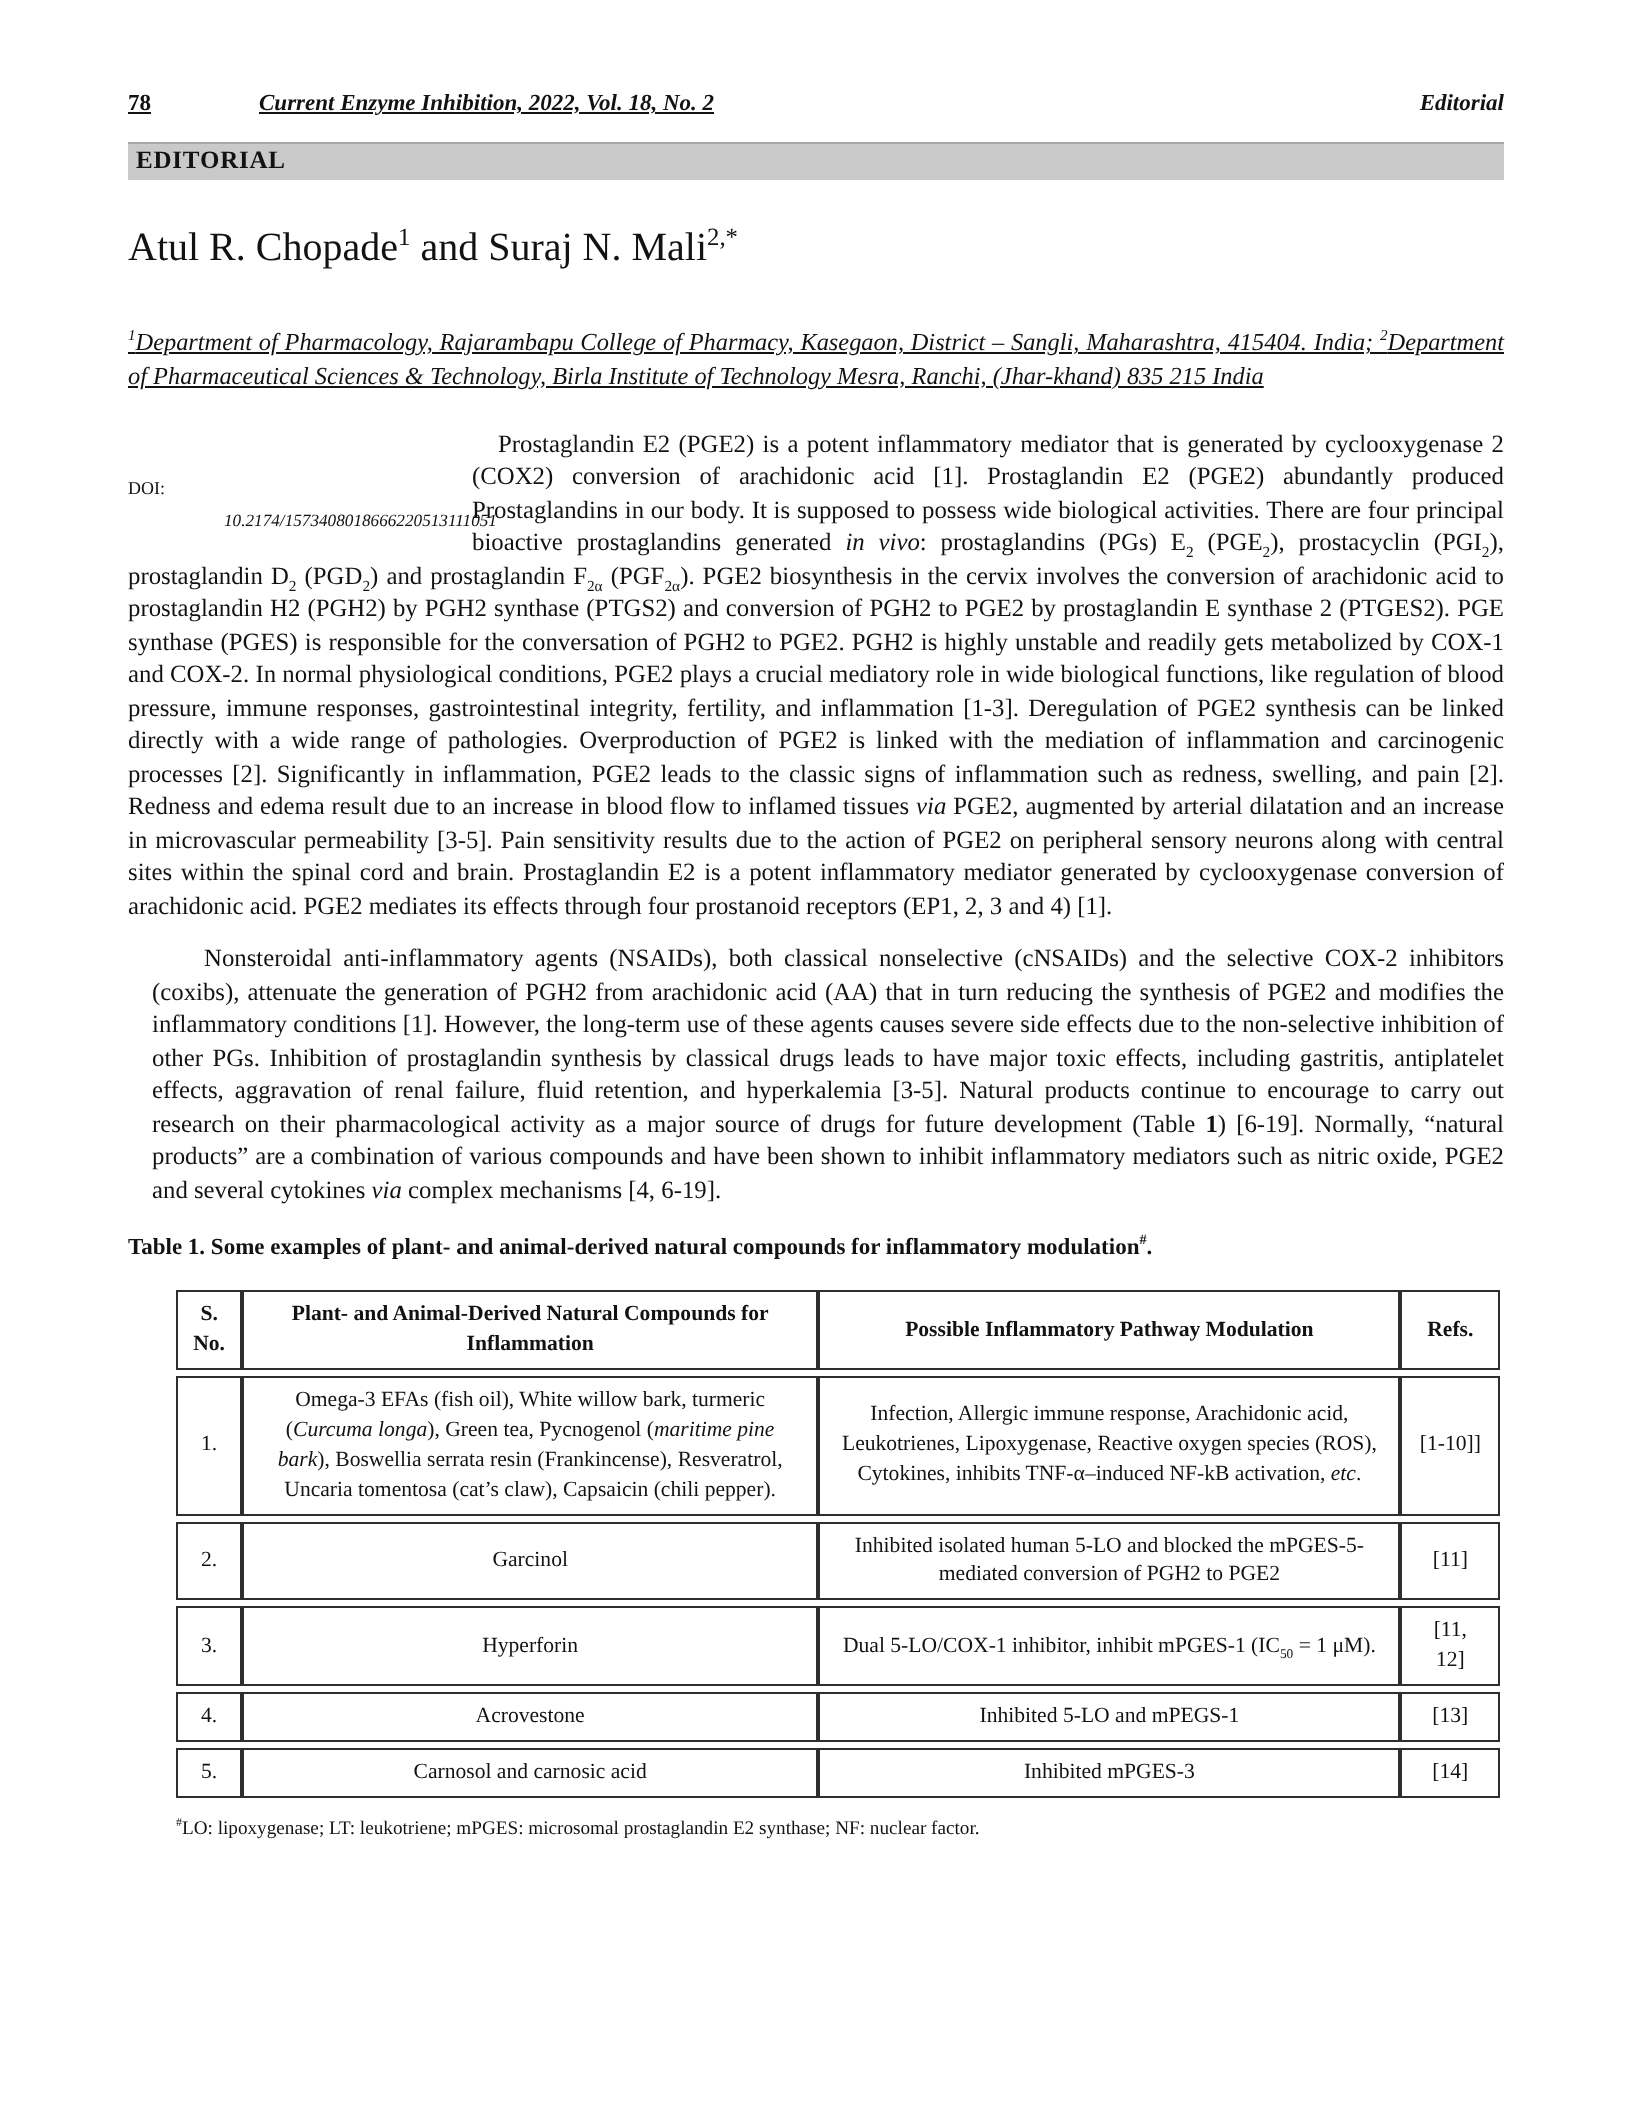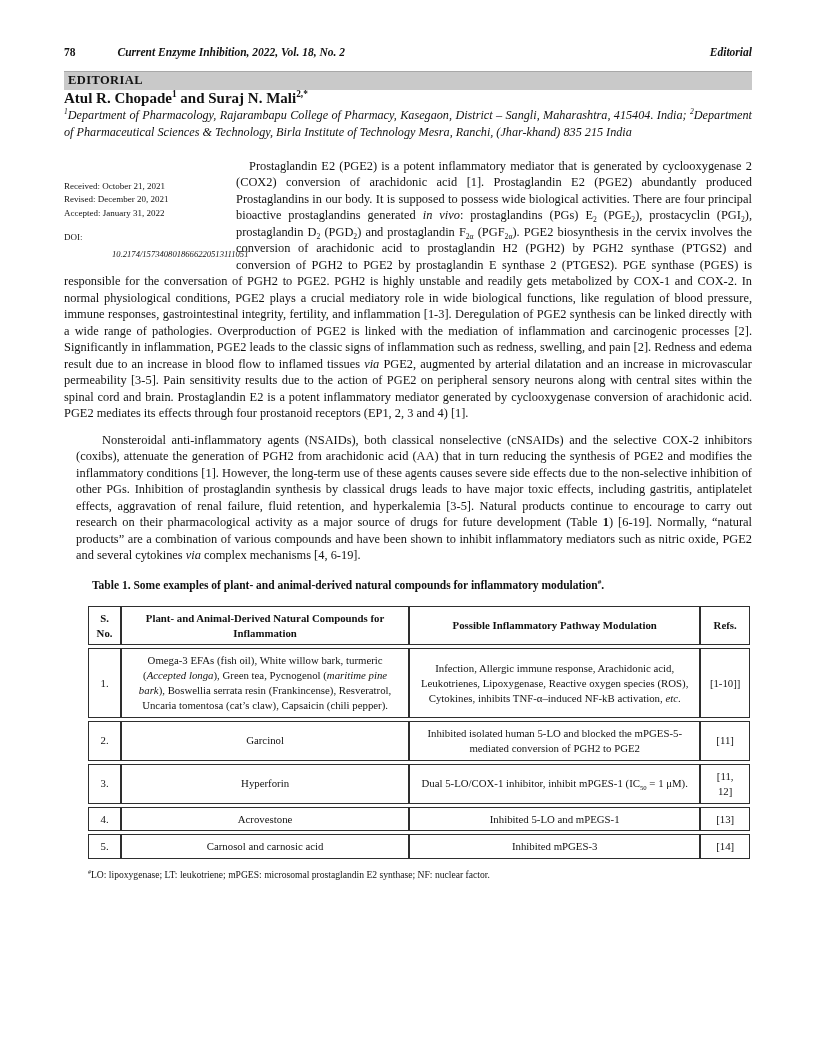--- a/index.html
+++ b/index.html
@@ -8,51 +8,51 @@
     font-family:"Liberation Serif", "DejaVu Serif", serif;
     color:#121212;
   }
   .page { box-sizing:border-box; width:816px; height:1056px; padding:46px 64px 0 64px; }
 
   sup { font-size:0.62em; vertical-align:super; line-height:0; }
   sub { font-size:0.62em; vertical-align:sub; line-height:0; }
 
   .running-head { display:flex; justify-content:space-between; align-items:baseline;
     font-size:11.5px; font-weight:bold; }
-  .rh-left { display:flex; gap:14px; }
+  .rh-left { display:flex; gap:26px;text-decoration:underline; }
   .rh-page-num { font-style:normal; }
   .rh-journal { font-style:italic;padding-left:28px; }
   .rh-right { font-style:italic; }
 
   .section-bar { margin-top:13px; background:#c9c9c9; border-top:1px solid #a8a8a8;
     font-weight:bold; font-size:12.5px; letter-spacing:0.4px; padding:1px 4px 2px 4px; }
 
   .article-title { margin:21px 0 0 0; font-size:21.5px; font-weight:bold;
     line-height:1.52; text-align:justify; }
 
-  .authors { font-size:15px;font-weight:bold; }
+  .authors { margin-top:23px; font-size:20px; }
 
-  .affiliation { font-size:12.2px; font-style:italic;
-    line-height:1.38; text-align:justify; }
+  .affiliation { margin-top:27px; font-size:12.2px; font-style:italic;
+    line-height:1.38; text-align:justify;text-decoration:underline; }
 
   .body-block { margin-top:17px; font-size:12.4px; line-height:16.5px; text-align:justify; }
 
   .article-history { float:left; width:160px; margin:13px 12px 4px 0; }
   .ah-head { border-top:1px solid #555; border-bottom:1px solid #555;
     padding:7px 0 6px 0; margin-right:4px; }
   .ah-title { font-weight:bold; font-size:10.5px; letter-spacing:3px; }
   .ah-items { margin-top:9px; }
   .ah-item { font-size:9px; line-height:1.5; }
   .ah-doi-label { margin-top:9px; font-size:9px; }
   .ah-doi { font-size:8.6px; font-style:italic;margin-left:48px; }
 
   .para1 { margin:0; text-indent:13px; }
   .para2 { margin:10px 0 0 12px; text-indent:26px; }
 
-  .table-caption { margin-top:15px; font-size:11.5px; font-weight:bold;margin-left:28px; }
+  .table-caption { margin-top:15px; font-size:11.5px; font-weight:bold; }
   .table-caption sup { font-weight:bold; }
 
   table.t1 { margin:12px 0 0 24px; width:662px; table-layout:fixed;
     border-collapse:separate; border-spacing:0 3px; font-size:10.8px; }
   table.t1 th, table.t1 td { border:1px solid #2e2e2e; text-align:center;
     vertical-align:middle; padding:4px 7px; line-height:1.38; }
   table.t1 th { font-weight:bold; }
   col.c-no { width:5%; } col.c-comp { width:43.5%; }
   col.c-path { width:44%; } col.c-refs { width:7.5%; }
 
@@ -76,25 +76,20 @@
   </div>
 
 
   <div class="authors">Atul R. Chopade<sup>1</sup> and Suraj N. Mali<sup>2,*</sup></div>
 
   <div class="affiliation"><sup>1</sup>Department of Pharmacology, Rajarambapu College of Pharmacy, Kasegaon, District – Sangli, Maharashtra, 415404. India; <sup>2</sup>Department of Pharmaceutical Sciences &amp; Technology, Birla Institute of Technology Mesra, Ranchi, (Jhar-khand) 835 215 India</div>
 
   <div class="body-block">
 
     <aside class="article-history">
-      <div class="ah-items">
-        <div class="ah-item">Received: October 21, 2021</div>
-        <div class="ah-item">Revised: December 20, 2021</div>
-        <div class="ah-item">Accepted: January 31, 2022</div>
-      </div>
       <div class="ah-doi-label">DOI:</div>
       <div class="ah-doi">10.2174/1573408018666220513111051</div>
     </aside>
 
     <p class="para1">Prostaglandin E2 (PGE2) is a potent inflammatory mediator that is generated by cyclooxygenase 2 (COX2) conversion of arachidonic acid [1]. Prostaglandin E2 (PGE2) abundantly produced Prostaglandins in our body. It is supposed to possess wide biological activities. There are four principal bioactive prostaglandins generated <i>in vivo</i>: prostaglandins (PGs) E<sub>2</sub> (PGE<sub>2</sub>), prostacyclin (PGI<sub>2</sub>), prostaglandin D<sub>2</sub> (PGD<sub>2</sub>) and prostaglandin F<sub>2α</sub> (PGF<sub>2α</sub>). PGE2 biosynthesis in the cervix involves the conversion of arachidonic acid to prostaglandin H2 (PGH2) by PGH2 synthase (PTGS2) and conversion of PGH2 to PGE2 by prostaglandin E synthase 2 (PTGES2). PGE synthase (PGES) is responsible for the conversation of PGH2 to PGE2. PGH2 is highly unstable and readily gets metabolized by COX-1 and COX-2. In normal physiological conditions, PGE2 plays a crucial mediatory role in wide biological functions, like regulation of blood pressure, immune responses, gastrointestinal integrity, fertility, and inflammation [1-3]. Deregulation of PGE2 synthesis can be linked directly with a wide range of pathologies. Overproduction of PGE2 is linked with the mediation of inflammation and carcinogenic processes [2]. Significantly in inflammation, PGE2 leads to the classic signs of inflammation such as redness, swelling, and pain [2]. Redness and edema result due to an increase in blood flow to inflamed tissues <i>via</i> PGE2, augmented by arterial dilatation and an increase in microvascular permeability [3-5]. Pain sensitivity results due to the action of PGE2 on peripheral sensory neurons along with central sites within the spinal cord and brain. Prostaglandin E2 is a potent inflammatory mediator generated by cyclooxygenase conversion of arachidonic acid. PGE2 mediates its effects through four prostanoid receptors (EP1, 2, 3 and 4) [1].</p>
 
     <p class="para2">Nonsteroidal anti-inflammatory agents (NSAIDs), both classical nonselective (cNSAIDs) and the selective COX-2 inhibitors (coxibs), attenuate the generation of PGH2 from arachidonic acid (AA) that in turn reducing the synthesis of PGE2 and modifies the inflammatory conditions [1]. However, the long-term use of these agents causes severe side effects due to the non-selective inhibition of other PGs. Inhibition of prostaglandin synthesis by classical drugs leads to have major toxic effects, including gastritis, antiplatelet effects, aggravation of renal failure, fluid retention, and hyperkalemia [3-5]. Natural products continue to encourage to carry out research on their pharmacological activity as a major source of drugs for future development (Table <b>1</b>) [6-19]. Normally, “natural products” are a combination of various compounds and have been shown to inhibit inflammatory mediators such as nitric oxide, PGE2 and several cytokines <i>via</i> complex mechanisms [4, 6-19].</p>
   </div>
 
   <div class="table-caption">Table 1. Some examples of plant- and animal-derived natural compounds for inflammatory modulation<sup>#</sup>.</div>
@@ -110,21 +105,21 @@
       <tr>
         <th>S. No.</th>
         <th>Plant- and Animal-Derived Natural Compounds for Inflammation</th>
         <th>Possible Inflammatory Pathway Modulation</th>
         <th>Refs.</th>
       </tr>
     </thead>
     <tbody>
       <tr>
         <td>1.</td>
-        <td>Omega-3 EFAs (fish oil), White willow bark, turmeric (<i>Accepted longa</i>), Green tea, Pycnogenol (<i>maritime pine bark</i>), Boswellia serrata resin (Frankincense), Resveratrol, Uncaria tomentosa (cat’s claw), Capsaicin (chili pepper).</td>
+        <td>Omega-3 EFAs (fish oil), White willow bark, turmeric (<i>Curcuma longa</i>), Green tea, Pycnogenol (<i>maritime pine bark</i>), Boswellia serrata resin (Frankincense), Resveratrol, Uncaria tomentosa (cat’s claw), Capsaicin (chili pepper).</td>
         <td>Infection, Allergic immune response, Arachidonic acid, Leukotrienes, Lipoxygenase, Reactive oxygen species (ROS), Cytokines, inhibits TNF-α–induced NF-kB activation, <i>etc</i>.</td>
         <td>[1-10]]</td>
       </tr>
       <tr>
         <td>2.</td>
         <td>Garcinol</td>
         <td>Inhibited isolated human 5-LO and blocked the mPGES-5-mediated conversion of PGH2 to PGE2</td>
         <td>[11]</td>
       </tr>
       <tr>

